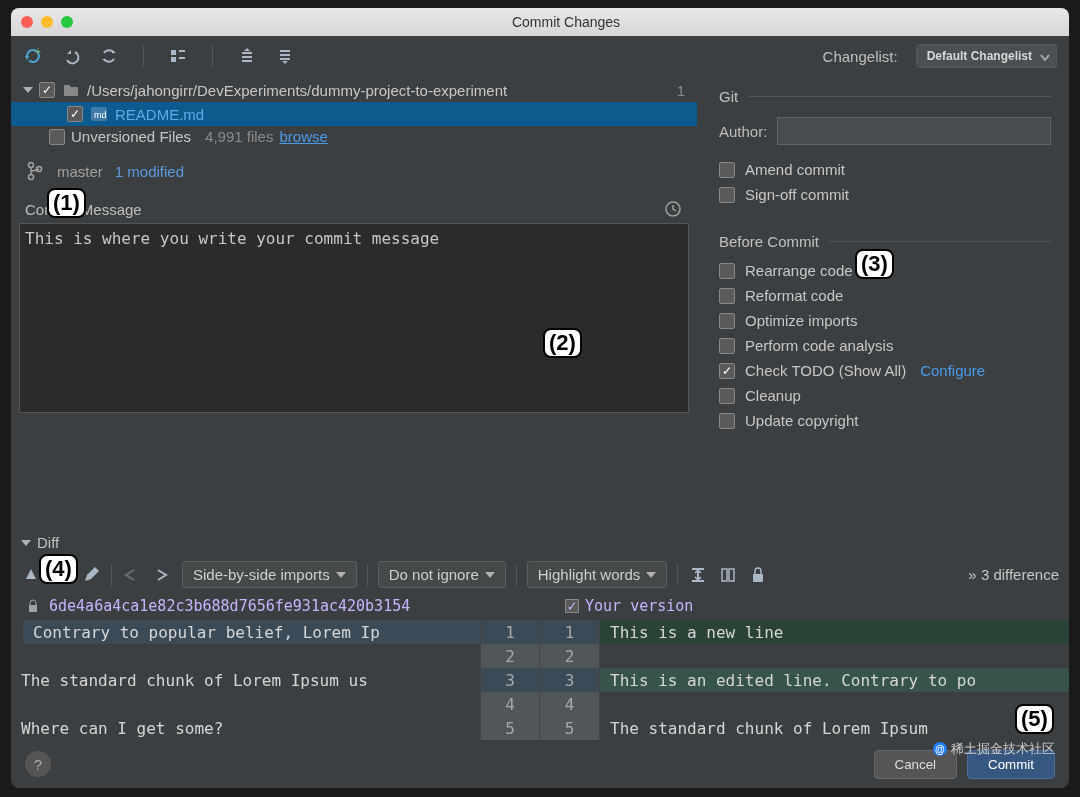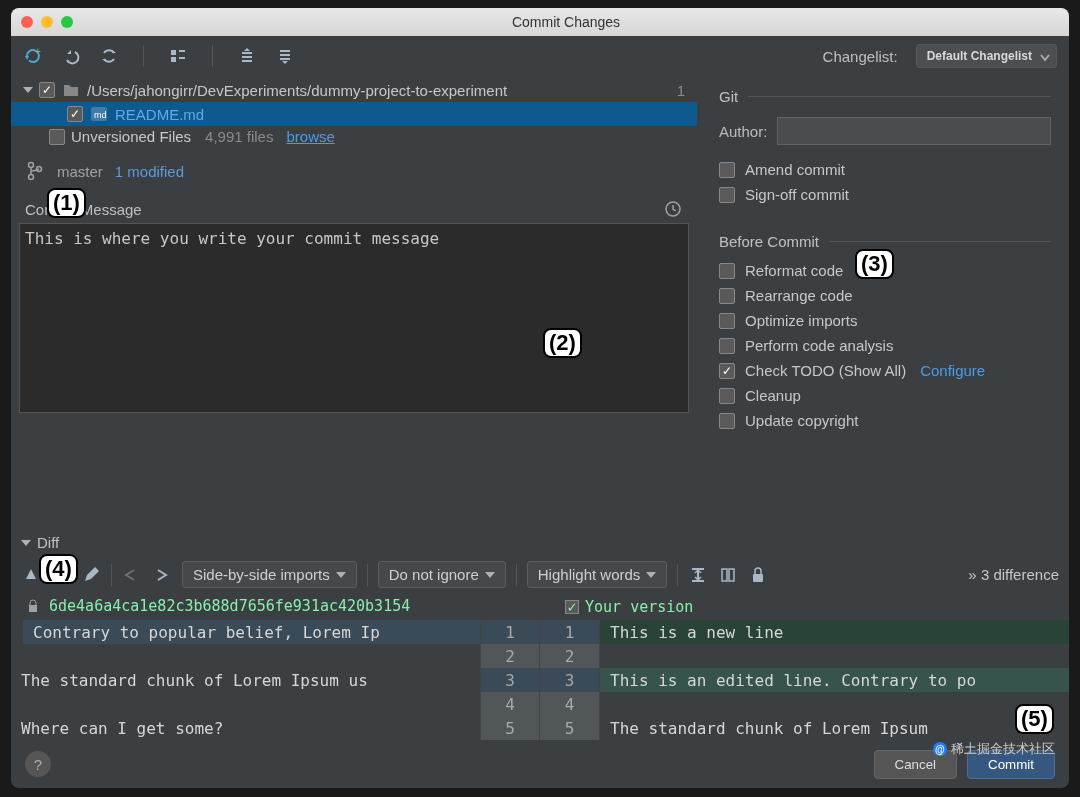--- a/index.html
+++ b/index.html
@@ -92,21 +92,21 @@
 
 
 .diff-hdr { display:flex; align-items:center; gap:6px; padding:6px 10px; color:#c0c0c0; cursor:pointer;}
 .chev-down { display:inline-block; width:0;height:0;border-left:5px solid transparent;border-right:5px solid transparent;border-top:6px solid #b0b0b0; }
 
 .diff-tools { display:flex; align-items:center; gap:10px; padding:4px 10px; }
 .tool-btn { padding:4px 10px; background:#45494a;border:1px solid #5a5e60;border-radius:3px; color:#cfcfcf; display:flex;align-items:center;gap:6px; }
 .diff-tools .sep { width:1px; height:22px; background:#555; }
 .diff-count { margin-left:auto; color:#c7c7c7; }
 
-.diff-labels { display:flex; padding:4px 12px; align-items:flex-end; gap:26px; color:#86efac; font-family:monospace; }
+.diff-labels { display:flex; padding:4px 12px; align-items:center; gap:26px; color:#c4b5fd; font-family:monospace; }
 .diff-labels .l { flex:1; display:flex; align-items:center; gap:6px; }
 .diff-labels .r { flex:1; display:flex; align-items:center; gap:6px; padding-left:24px; }
 
 .diff-body { display:flex; font-family:monospace; font-size:16px; }
 .diff-col { flex:1; }
 .gutter { width:60px; text-align:center; background:#515658; color:#a8a8a8; }
 .gutter.left-g { border-left:1px solid #444; border-right:1px solid #444; }
 .gutter.right-g { border-right:1px solid #444; }
 .diff-line { height:24px; padding:0 10px; white-space:nowrap; overflow:hidden; color:#d6d6d6; display:flex;align-items:center;}
 .diff-line.edit-l { background:#3a4a57;margin-left:12px; }
@@ -216,21 +216,21 @@
                   <rect width="16" height="14" rx="2" fill="#3f7aa8"></rect>
                   <text x="3" y="11" font-size="9" fill="#fff">md</text>
                 </svg>
               </span>
             <span style="color:#61a9e8">README.md</span>
           </div>
           <div class="tree-row" style="padding-left:26px">
             <span class="cb"></span>
             <span>Unversioned Files</span>
             <span style="color:#8a8a8a;margin-left:8px">4,991 files</span>
-            <span class="link" style="margin-left:7px">browse</span>
+            <span class="link" style="margin-left:0">browse</span>
           </div>
         </div>
 
         <div class="branch-bar">
           <span class="icn">
               <svg width="16" height="20">
                 <circle cx="4" cy="4" r="2.5" fill="none" stroke="#a0a0a0" stroke-width="1.5"></circle>
                 <circle cx="4" cy="16" r="2.5" fill="none" stroke="#a0a0a0" stroke-width="1.5"></circle>
                 <circle cx="12" cy="8" r="2.5" fill="none" stroke="#a0a0a0" stroke-width="1.5"></circle>
                 <path d="M4 6v8 M4 10c4 0 6-1 8-2" fill="none" stroke="#a0a0a0" stroke-width="1.5"></path>
@@ -270,25 +270,25 @@
             <span>Sign-off commit</span>
           </div>
 
         <div style="height:20px"></div>
         <div class="section-title">
             <span>Before Commit</span>
             <span class="line"></span>
           </div>
         <div class="chk-row">
             <span class="cb"></span>
+            <span>Rearrange code</span>
+          </div>
+        <div class="chk-row">
+            <span class="cb"></span>
             <span>Reformat code</span>
-          </div>
-        <div class="chk-row">
-            <span class="cb"></span>
-            <span>Rearrange code</span>
           </div>
         <div class="chk-row">
             <span class="cb"></span>
             <span>Optimize imports</span>
           </div>
         <div class="chk-row">
             <span class="cb"></span>
             <span>Perform code analysis</span>
           </div>
         <div class="chk-row">

